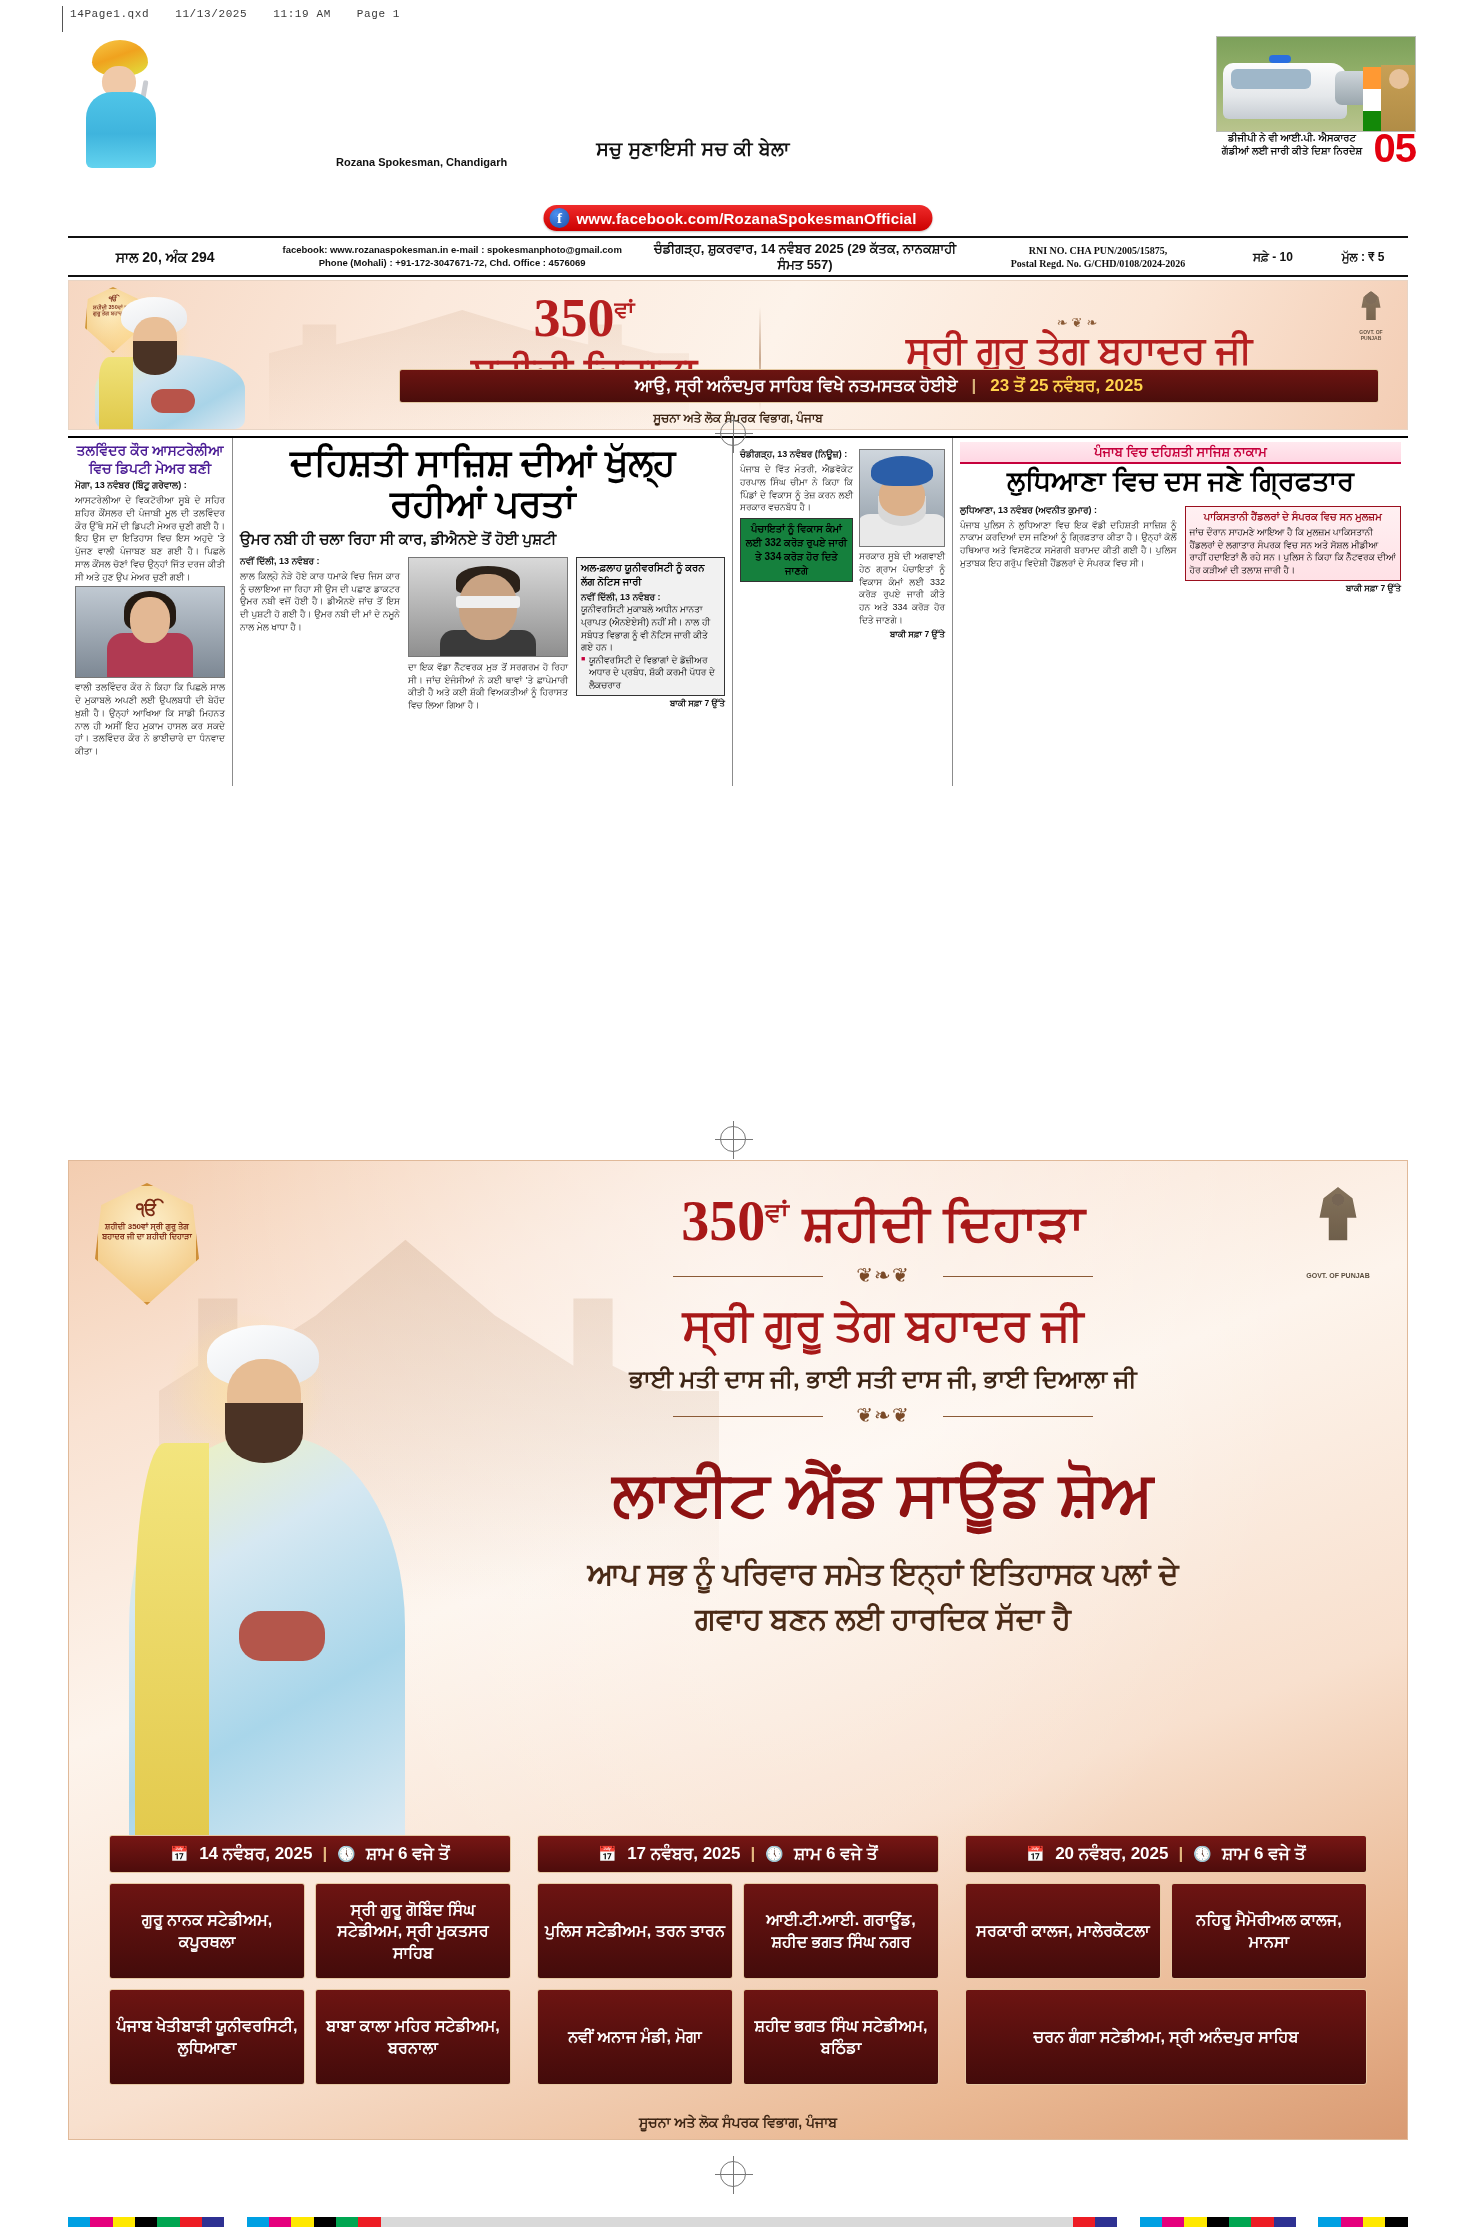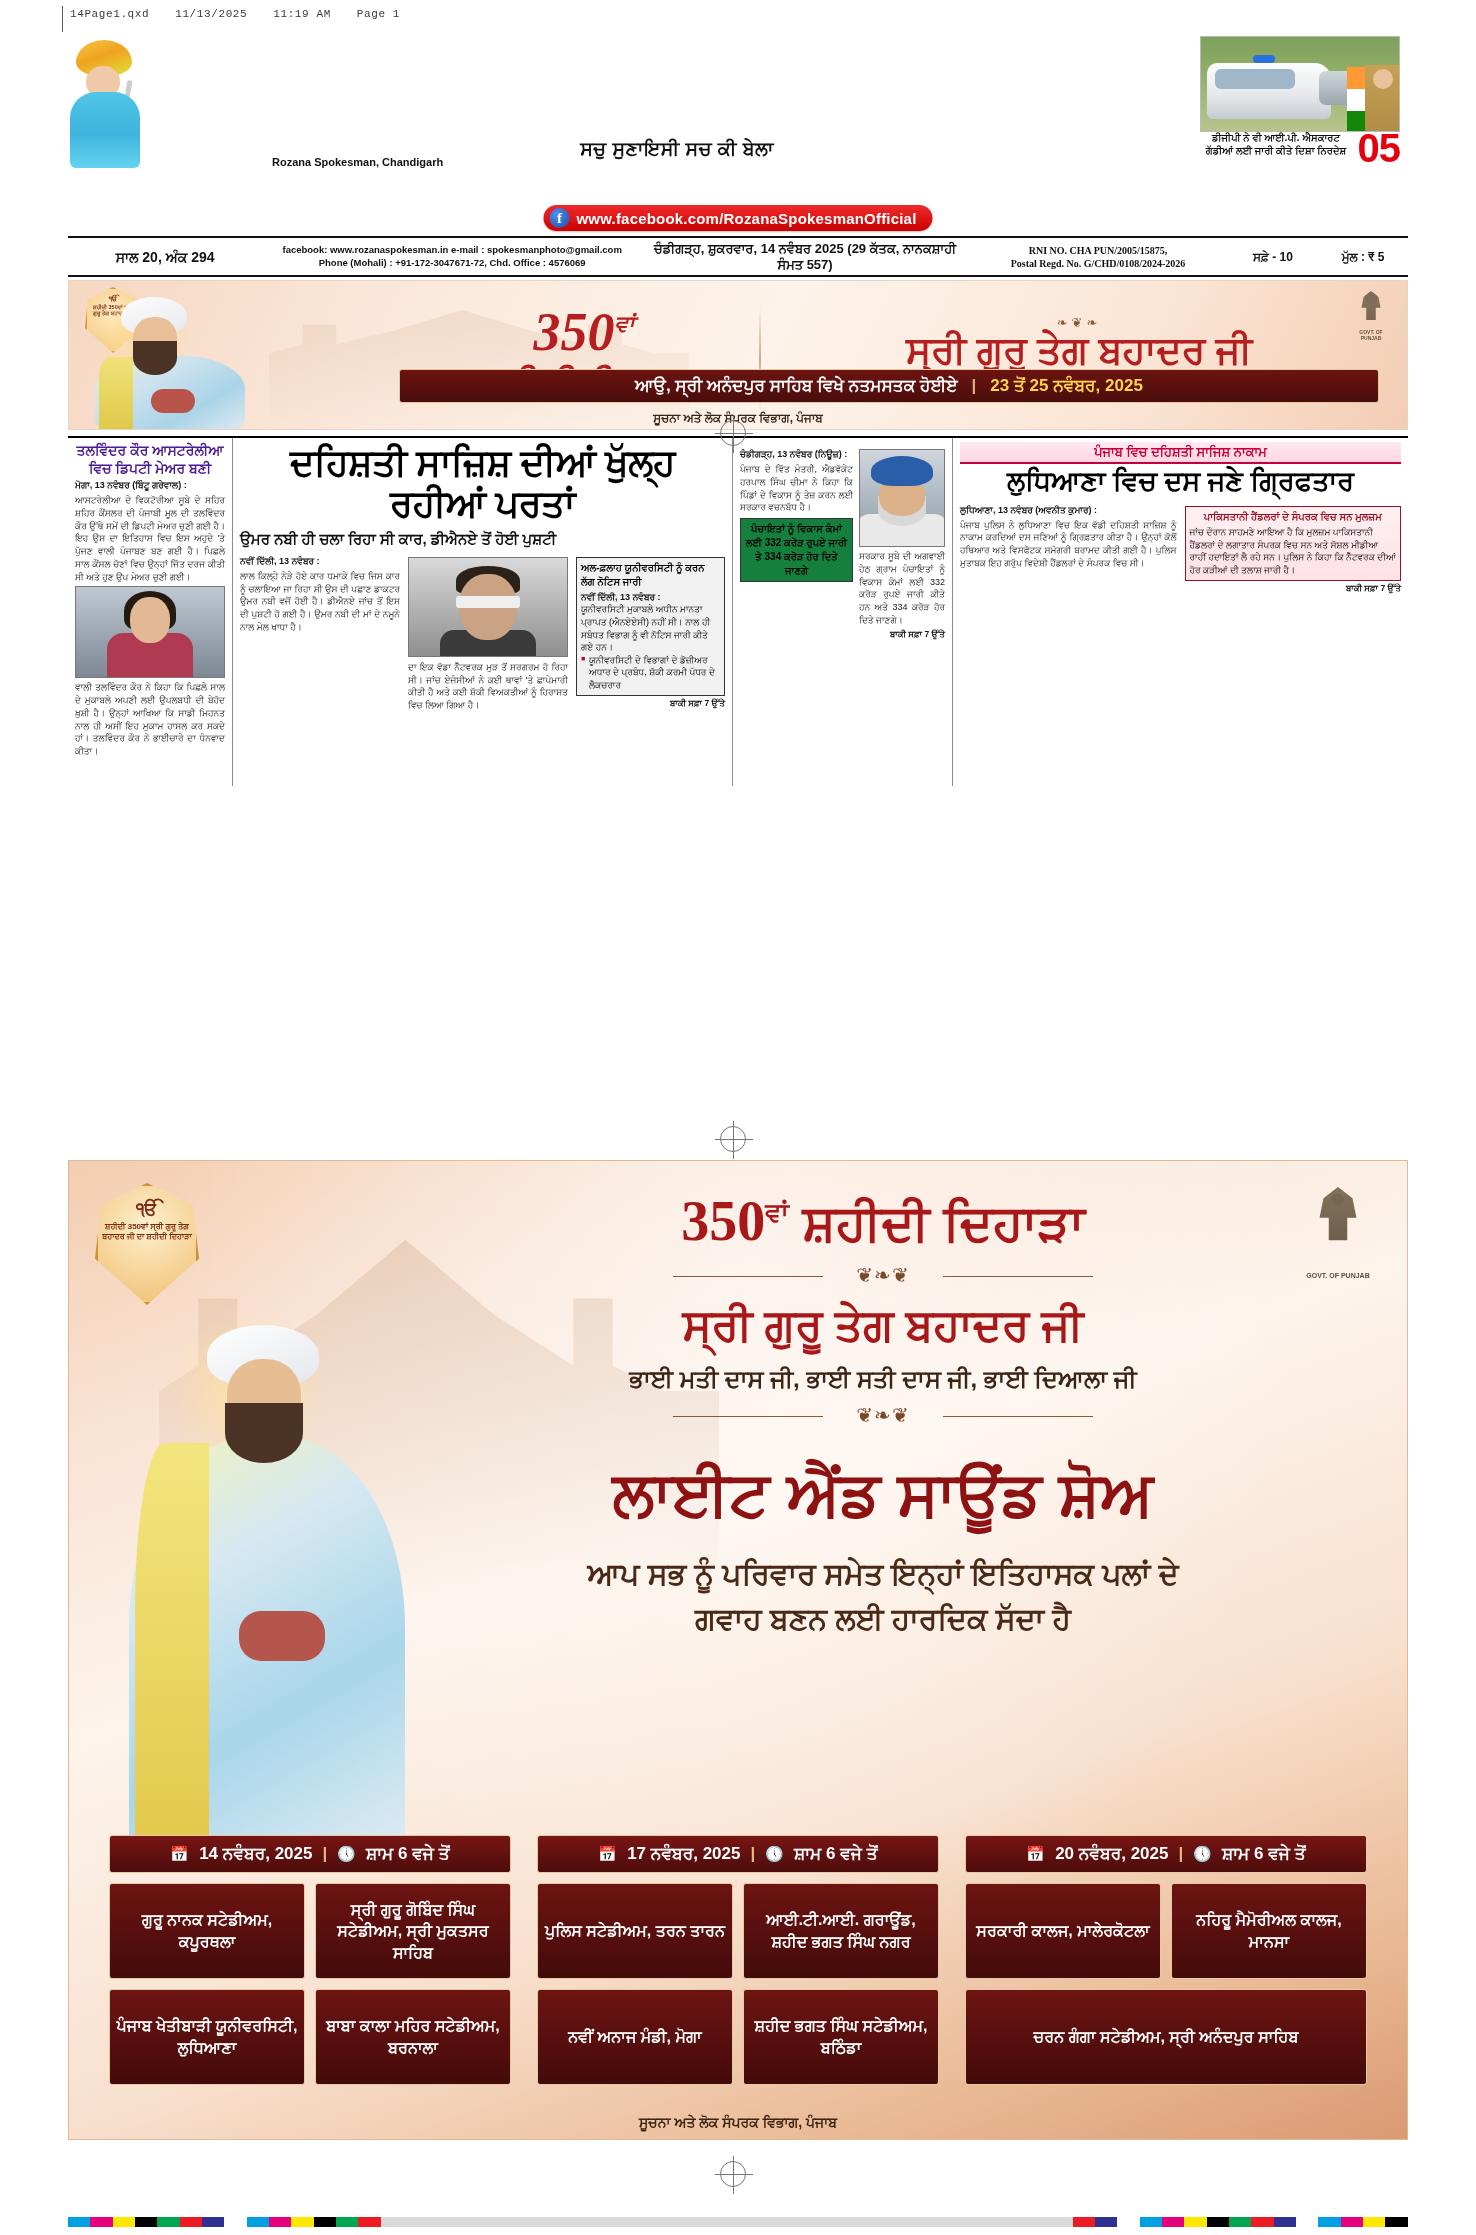--- a/index.html
+++ b/index.html
@@ -36,23 +36,23 @@
     border-radius: 50%; border: 1px solid #777;
   }
   .regmark::before, .regmark::after {
     content:""; position:absolute; background:#777;
   }
   .regmark::before { left: 12px; top: -6px; width: 1px; height: 38px; }
   .regmark::after  { top: 12px; left: -6px; height: 1px; width: 38px; }
 
   
   .masthead {
-    position: absolute; left: 60px; top: 28px;
+    position: absolute; left: 76px; top: 28px;
     width: 1340px; height: 140px;
-    display: flex; align-items: flex-end;
+    display: flex; align-items: flex-end; gap: 48px;
   }
   .mast-kid {
     width: 92px; height: 132px;
     position: relative; flex: 0 0 auto;
     margin-right: 10px;
   }
   .kid-turban {
     position:absolute; left: 16px; top: 4px; width: 56px; height: 36px;
     background: linear-gradient(160deg,#f7c948 0%,#f0a21e 45%,#e0e33f 100%);
     border-radius: 50% 50% 42% 42% / 62% 62% 38% 38%;
@@ -228,21 +228,21 @@
       radial-gradient(circle at 50% 18%, #6b5a48 0 6px, transparent 6px),
       linear-gradient(180deg,#7a6850,#5c4c38);
     clip-path: polygon(50% 0, 72% 16%, 78% 44%, 64% 44%, 64% 76%, 36% 76%, 36% 44%, 22% 44%, 28% 16%);
   }
   .emb-text{
     position:absolute; bottom:0; left:0; width:100%; text-align:center;
     font-size:5px; color:#4a3c2c; font-weight:700;
   }
 
   .topad .ta-left {
-    position:absolute; left: 350px; top: 24px; width: 330px; text-align:center;font-style:italic;
+    position:absolute; left: 350px; top: 10px; width: 330px; text-align:center;
   }
   .ta-350 {
     font-size: 54px; color:#b51f1f; font-weight: 800; line-height: 1;
     font-family: "Liberation Serif", serif;
   }
   .ta-350 sup { font-size: 22px; top:-.7em; }
   .ta-shaheedi {
     font-size: 40px; color:#b51f1f; font-weight: 800; line-height: 1.1; margin-top: 4px;
   }
   .topad .ta-divider {

